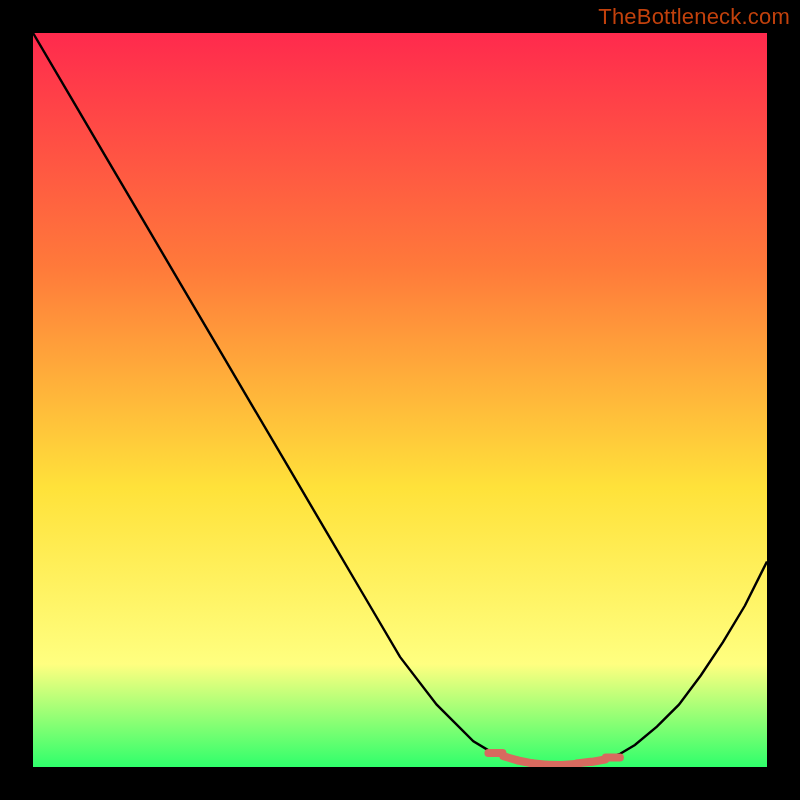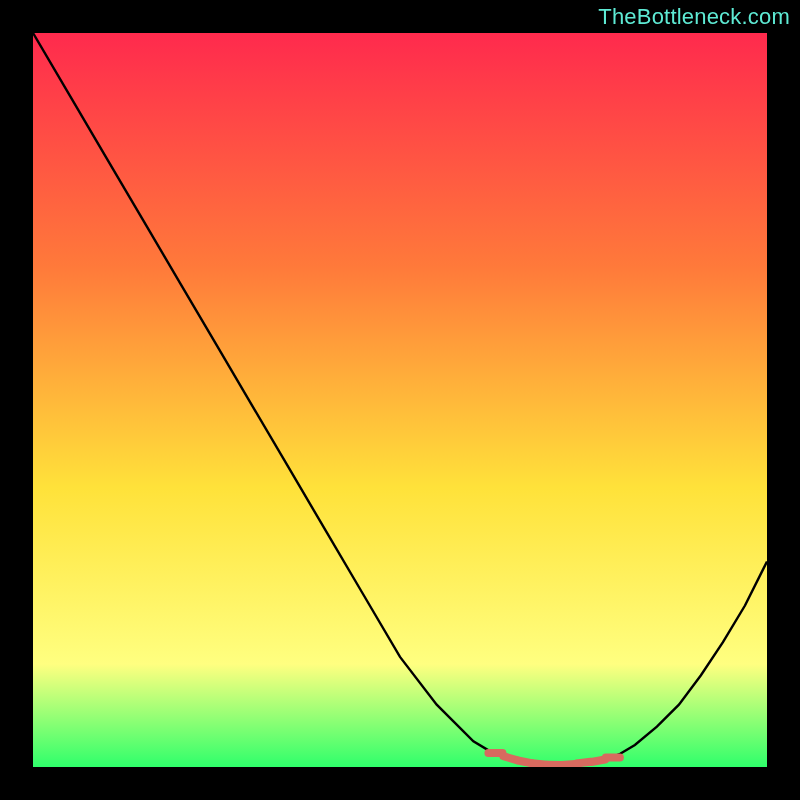--- a/index.html
+++ b/index.html
@@ -14,21 +14,21 @@
   .frame {
     position: relative;
     width: 800px;
     height: 800px;
     background: #000;
   }
   .attribution {
     position: absolute;
     top: 4px;
     right: 10px;
-    color: #5eead4;
+    color: #c2410c;
     font-size: 22px;
     font-weight: 400;
     letter-spacing: 0.2px;
     z-index: 5;
   }
   .plot {
     position: absolute;
     left: 33px;
     top: 33px;
     width: 734px;

